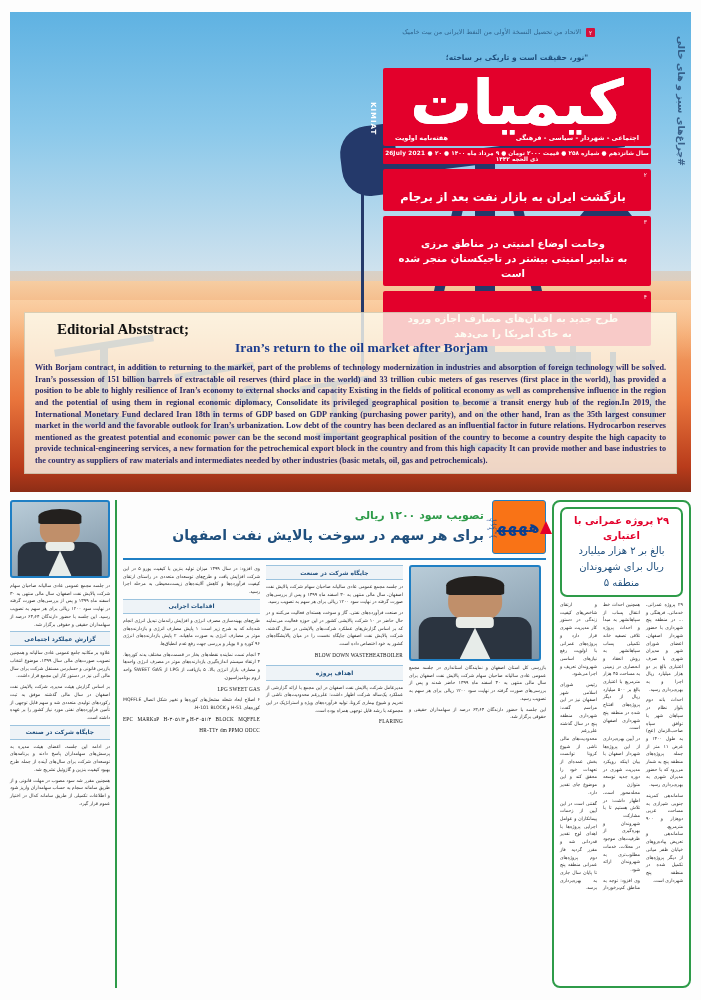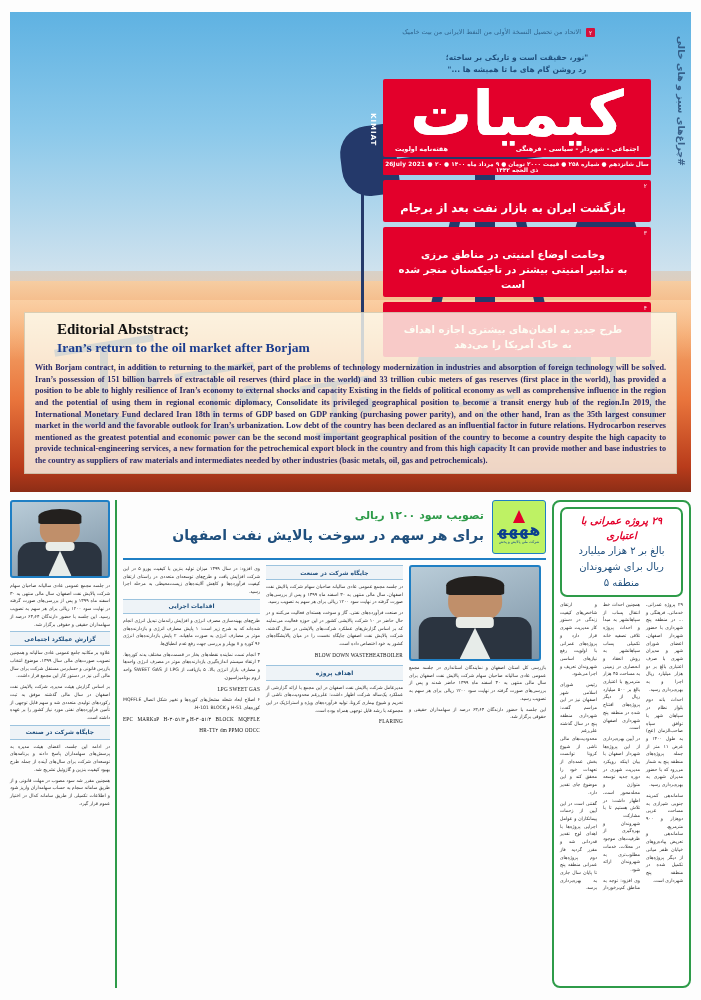--- a/index.html
+++ b/index.html
@@ -88,53 +88,53 @@
   .hl .pg{position:absolute;right:4px;top:2px;font-size:6px;opacity:.95;}
   .hl p{margin:0;font-size:11.5px;font-weight:bold;line-height:1.5;}
   .hl.two p{font-size:10px;}
 
   
   .editorial{position:absolute;left:14px;right:14px;top:300px;
         background:rgba(253,252,240,.80);padding:8px 10px 6px 10px;
         border:1px solid rgba(180,170,140,.5);}
   .ed-h1{direction:ltr;text-align:left;font-family:"Liberation Serif",serif;
         font-size:15px;font-weight:bold;color:#111;margin:0 0 2px 22px;}
-  .ed-h2{direction:ltr;text-align:left;font-family:"Liberation Serif",serif;
+  .ed-h2{direction:ltr;text-align:center;font-family:"Liberation Serif",serif;
         font-size:13.5px;font-weight:bold;color:#1c3d8f;margin:0 0 6px 22px;}
   .ed-body{direction:ltr;text-align:justify;font-family:"Liberation Serif",serif;
         font-size:8.2px;line-height:1.42;color:#2a2a6a;font-weight:bold;margin:0;}
 
   
   .lower{position:relative;margin-top:8px;display:flex;gap:6px;height:488px;}
 
   .col{box-sizing:border-box;position:relative;}
   .col-left{width:196px;border:2px solid #2e9b49;border-radius:8px;
         padding:5px 6px;background:#fff;}
   .col-mid{flex:1;position:relative;}
   .col-right{width:152px;border-right:2px solid #2e9b49;padding-right:5px;}
 
   .box-title{border:2px solid #2e9b49;border-radius:7px;padding:4px 6px;
         text-align:center;margin-bottom:4px;}
-  .box-title .t1{color:#e3002b;font-size:10px;font-weight:bold;line-height:1.5;font-style:italic;}
+  .box-title .t1{color:#e3002b;font-size:10px;font-weight:bold;line-height:1.5;}
   .box-title .t2{color:#1f4f7d;font-size:10px;font-weight:normal;line-height:1.6;}
 
   .farsi-body{font-size:4.6px;line-height:1.68;text-align:justify;color:#2b2b2b;
         column-gap:6px;}
   .farsi-body.c3{column-count:3;}
   .farsi-body p{margin:0 0 3px 0;}
 
   
   .mid-head{display:flex;align-items:center;gap:8px;justify-content:flex-start;
         border-bottom:2px solid #1f7fc4;padding-bottom:4px;margin-bottom:5px;}
   .mid-head-txt{text-align:right;flex:1;}
   .mid-h1{color:#2e9b49;font-size:11px;font-weight:bold;line-height:1.5;}
   .mid-h2{color:#1f4f7d;font-size:14px;font-weight:bold;line-height:1.5;}
 
   .logo-box{width:52px;height:52px;border:1.5px solid #1f7fc4;border-radius:3px;
-        background:#bef264;display:flex;flex-direction:column;align-items:center;
+        background:#f97316;display:flex;flex-direction:row;align-items:center;
         justify-content:center;flex:none;}
   .logo-flame{width:0;height:0;border-left:6px solid transparent;
         border-right:6px solid transparent;border-bottom:13px solid #e3002b;}
   .logo-word{font-size:16px;color:#0b3f8f;font-weight:bold;line-height:1;
         margin-top:-1px;letter-spacing:-1px;}
   .logo-cap{font-size:3.6px;color:#0b3f8f;margin-top:2px;}
 
   .photo{border:2px solid #1f7fc4;border-radius:3px;overflow:hidden;
         background:linear-gradient(160deg,#b9ccd8,#7d94a6);position:relative;}
   .photo .suit{position:absolute;left:50%;bottom:0;transform:translateX(-50%);
@@ -210,21 +210,20 @@
     <div class="hero-vert">#چراغ‌های سبز و های خالی</div>
 
     <div class="arabic-strip">
       <span class="sq">۲</span>
       <span>الاتحاد من تحصیل النسخة الأولی من النفط الایرانی من بیت خامیک</span>
     </div>
 
     <div class="masthead">
       <div class="quote">
         <div>"نور، حقیقت است و تاریکی بر ساخته؛</div>
-        <div>رد روشن گام های ما تا همیشه ها ..."</div>
       </div>
 
       <div class="mast-red">
         <div class="mast-latin">KIMIAT</div>
         <div class="mast-word">کیمیات</div>
         <div class="mast-sub">
           <span>اجتماعی - شهردار - سیاسی - فرهنگی</span>
           <span>هفته‌نامه اولویت</span>
         </div>
       </div>
@@ -237,21 +236,21 @@
       </div>
 
       <div class="hl two">
         <span class="pg">۳</span>
         <p>وخامت اوضاع امنیتی در مناطق مرزی</p>
         <p>به تدابیر امنیتی بیشتر در تاجیکستان منجر شده است</p>
       </div>
 
       <div class="hl two">
         <span class="pg">۴</span>
-        <p>طرح جدید به افغان‌های بیشتری اجازه اهداف</p>
+        <p>طرح جدید به افغان‌های مصارف اجازه ورود</p>
         <p>به خاک آمریکا را می‌دهد</p>
       </div>
     </div>
 
     <div class="editorial">
       <div class="ed-h1">Editorial Abststract;</div>
       <div class="ed-h2">Iran’s return to the oil market after Borjam</div>
       <p class="ed-body">With Borjam contract, in addition to returning to the market, part of the problems of technology modernization in industries and absorption of foreign technology will be solved. Iran’s possession of 151 billion barrels of extractable oil reserves (third place in the world) and 33 trillion cubic meters of gas reserves (first place in the world), has provided a position to be able to highly resilience of Iran’s economy to external shocks and capacity Existing in the fields of political economy as well as comprehensive influence in the region and the potential of using them in regional economic diplomacy, Consolidate its privileged geographical position to become a transit energy hub of the region.In 2019, the International Monetary Fund declared Iran 18th in terms of GDP based on GDP ranking (purchasing power parity), and on the other hand, Iran as the 35th largest consumer market in the world and the favorable outlook for Iran’s urbanization. Low debt of the country has been declared as an influential factor in future relations. Hydrocarbon reserves mentioned as the greatest potential and economic power can be the second most important geographical position of the country to become a country despite the high capacity to provide technical-engineering services, a new formation for the petrochemical export block in the country and from this high capacity It can provide mother and base industries to the country as suppliers of raw materials and intermediates needed by other industries (basic metals, oil, gas and petrochemicals).</p>
     </div>
   </div>

